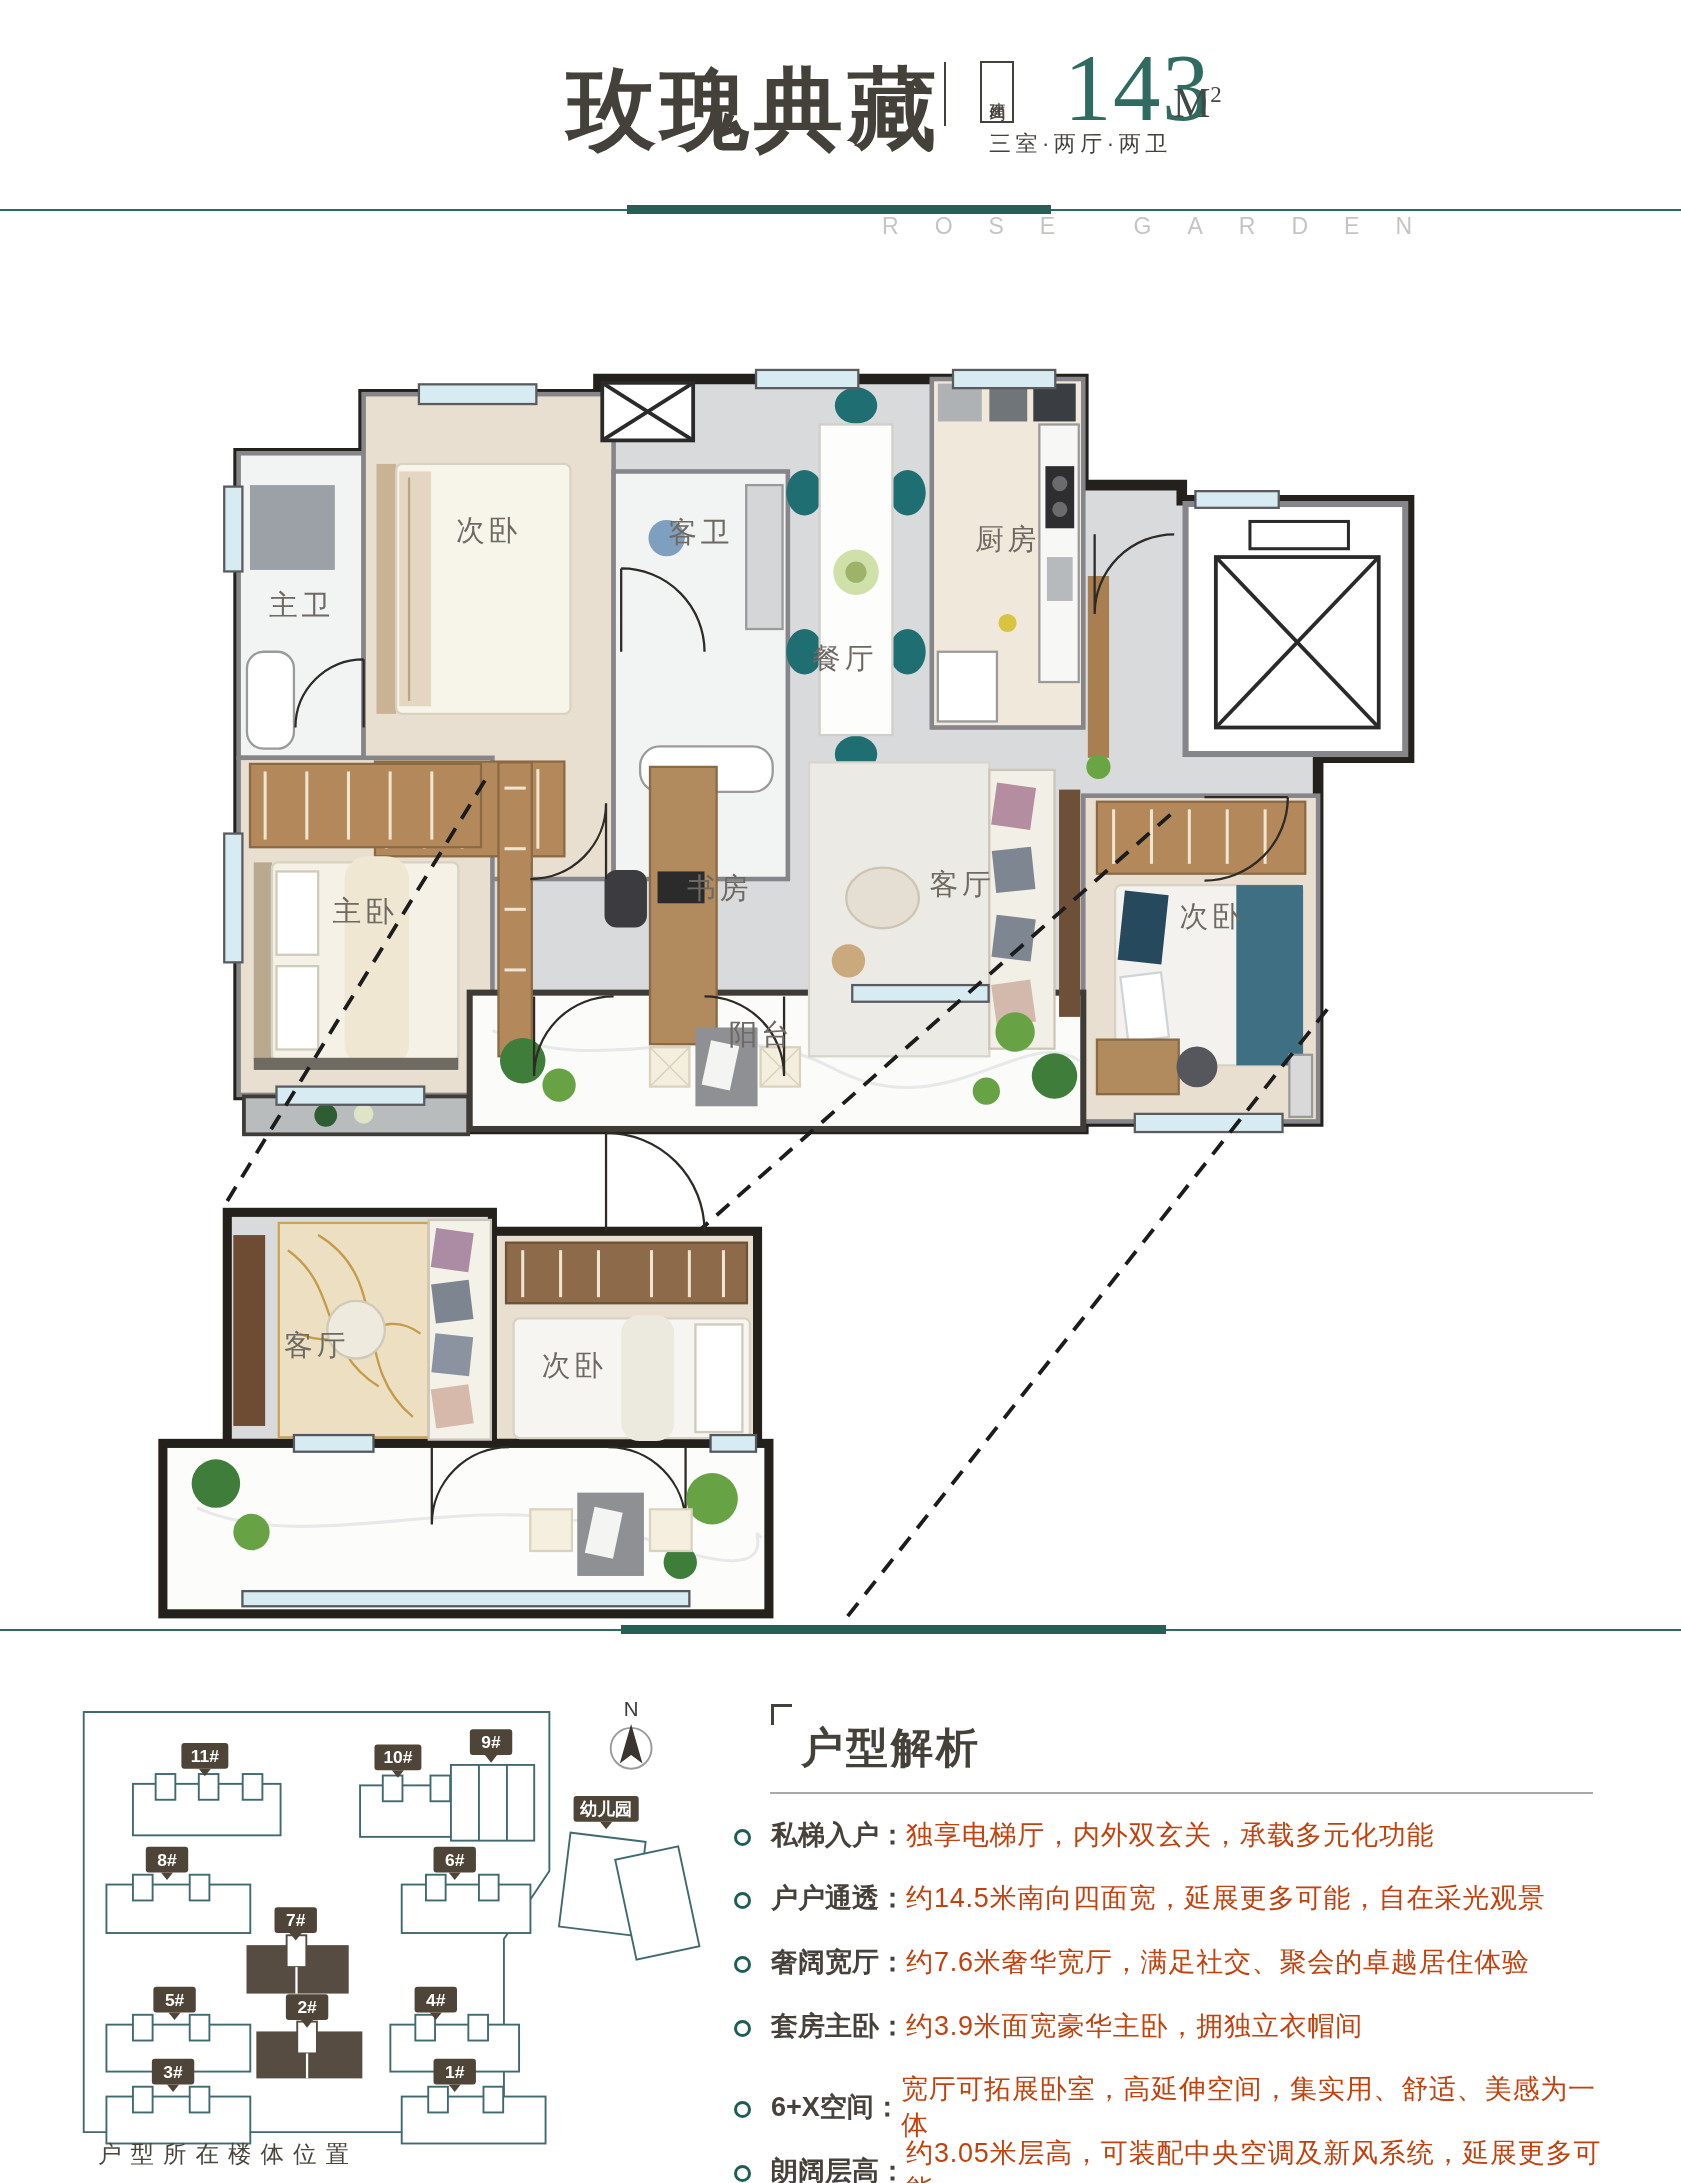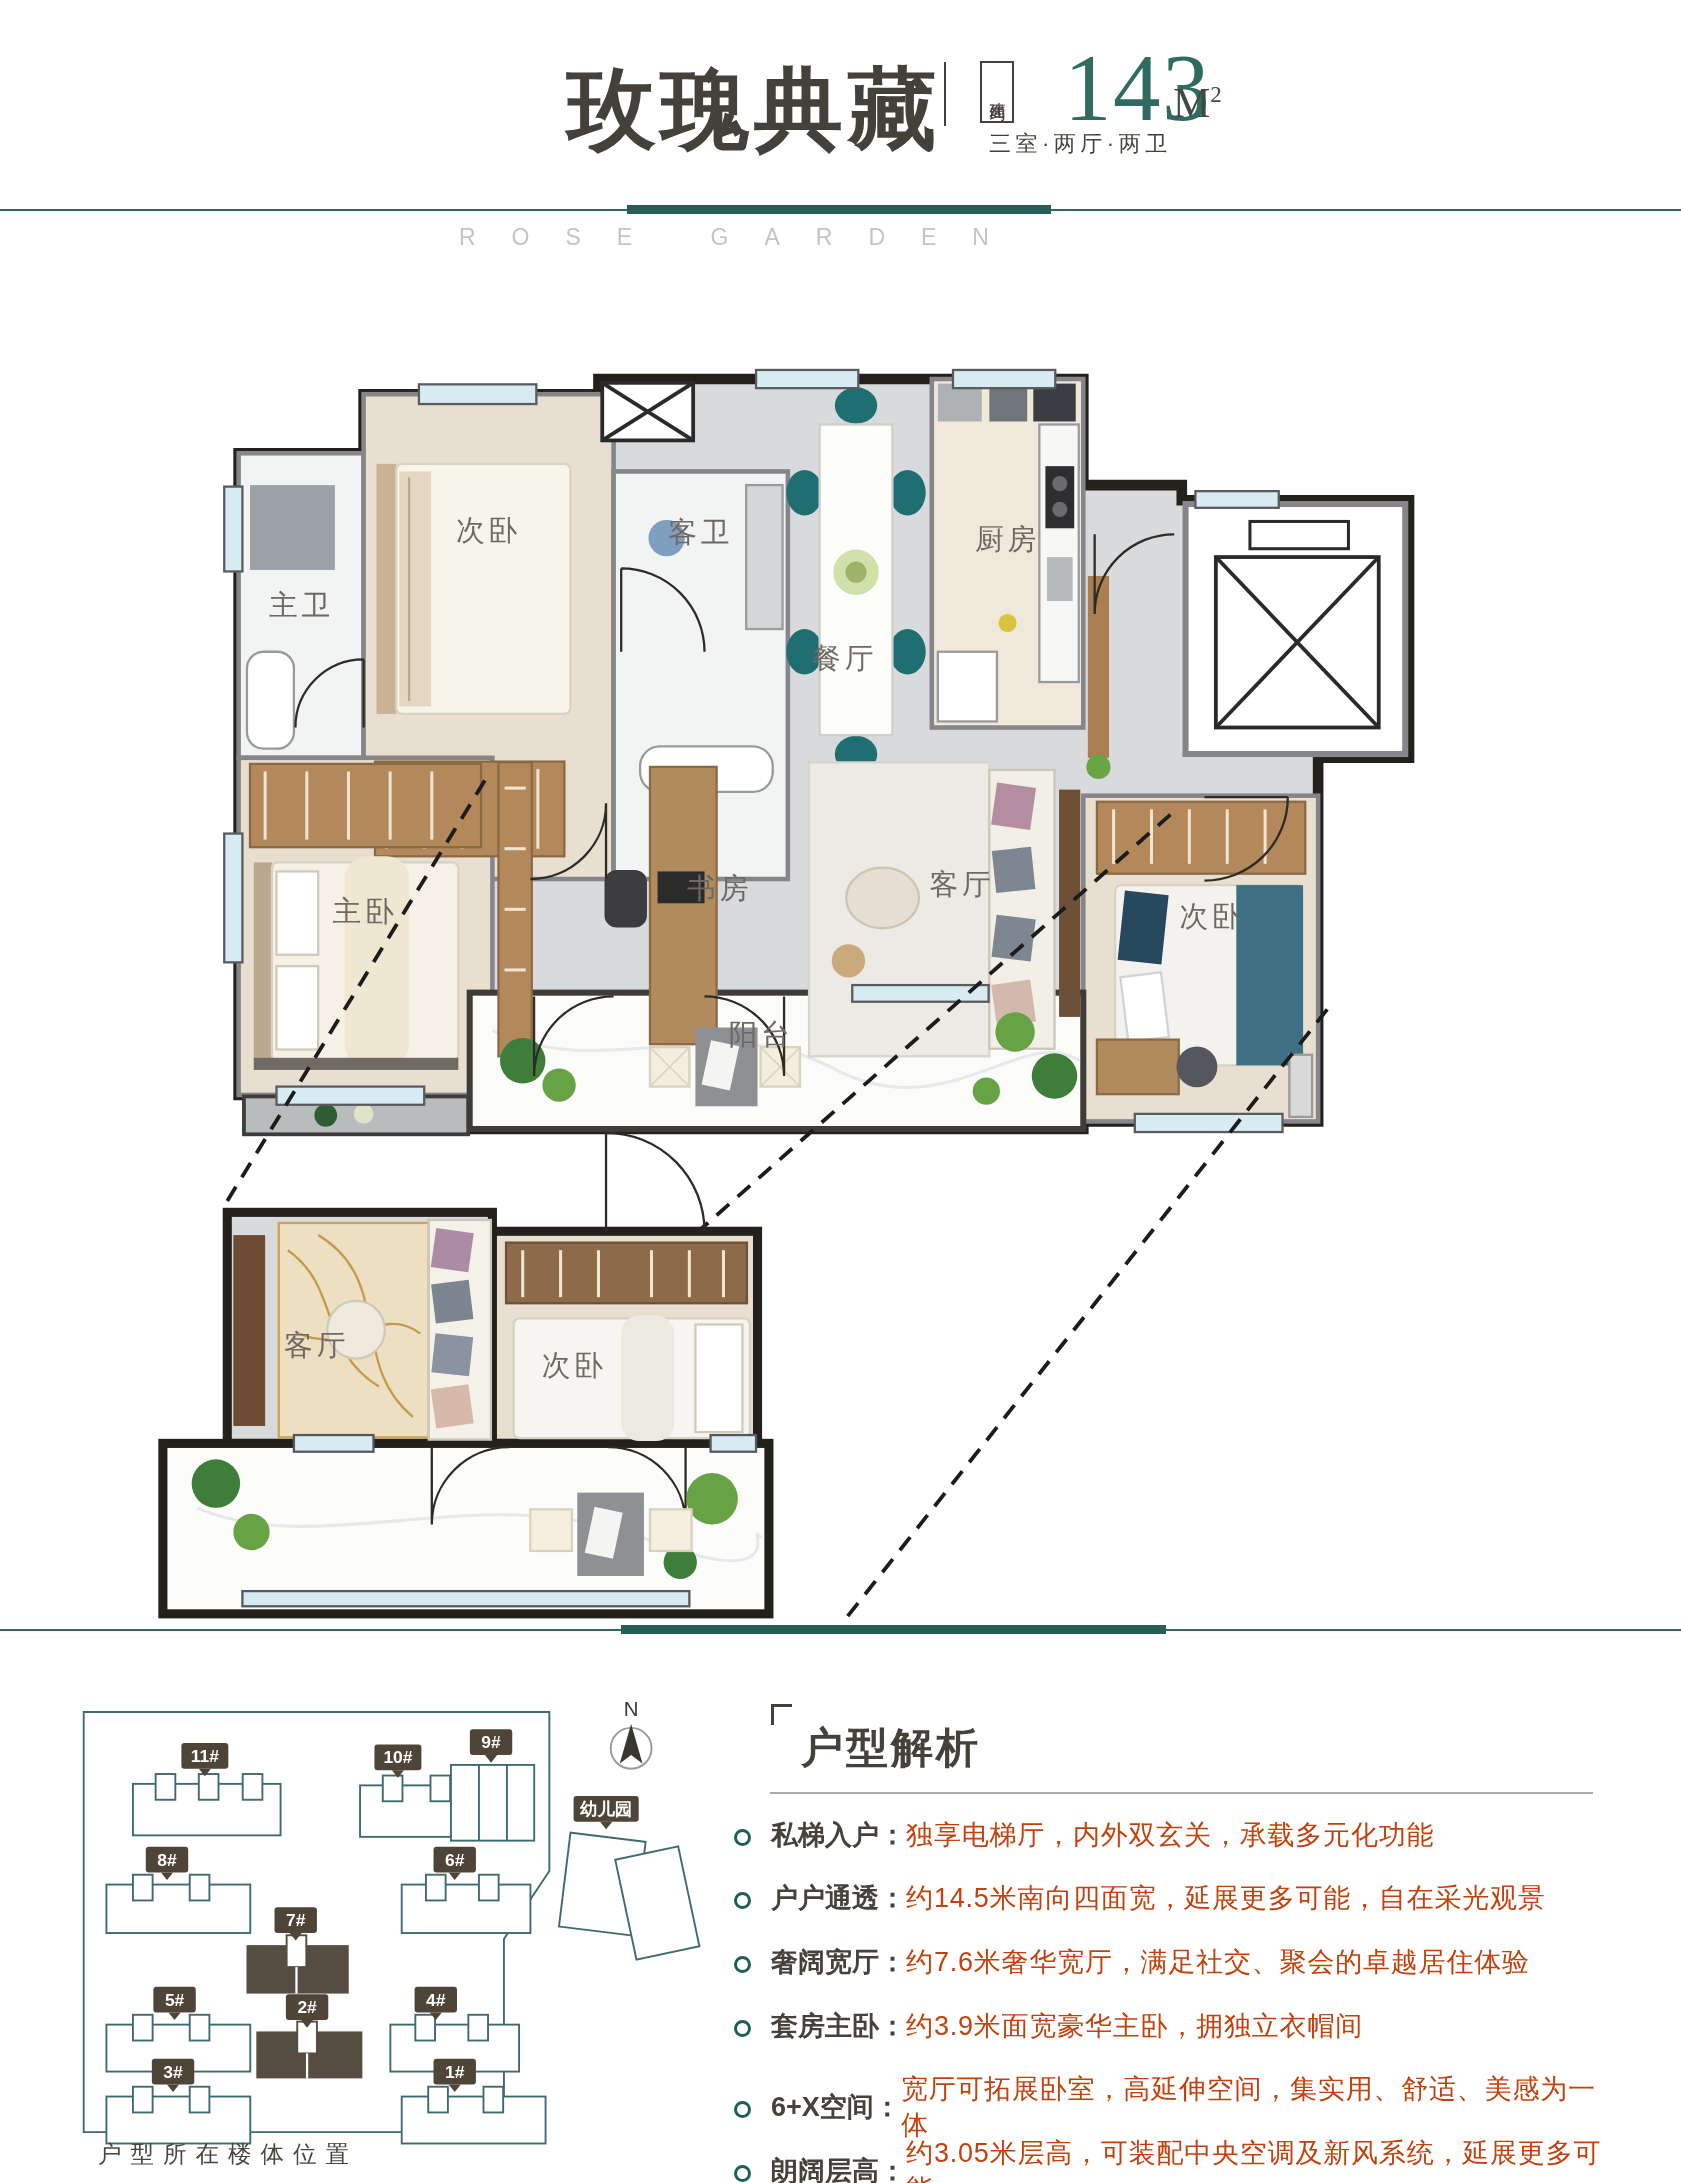--- a/index.html
+++ b/index.html
@@ -14,21 +14,21 @@
       font-size:16px;letter-spacing:2.3px;color:#44403a;}
   .area-num{position:absolute;left:1018px;top:33px;font-family:"Liberation Serif",serif;
       font-size:95px;color:#2f6b60;letter-spacing:1.5px;margin-left:46px;}
   .area-unit{position:absolute;left:1173px;top:79px;font-family:Liberation Serif, serif;
       font-size:42px;color:#3d4a45;}
   .area-unit sup{font-size:23px;}
   .layout-spec{position:absolute;left:989px;top:129px;font-size:22px;letter-spacing:4.5px;color:#44403a;text-align:center;}
   
   .rule{position:absolute;left:0;width:1681px;height:1.5px;background:#2e6a60;}
   .rule-thick{position:absolute;height:9px;background:#275e55;}
-  .watermark{position:absolute;left:0;top:224px;width:1448px;text-align:center;
+  .watermark{position:absolute;left:0;top:213px;width:1448px;text-align:right;
       font-size:23px;color:#c4c4c2;letter-spacing:36px;padding-left:36px;box-sizing:border-box;}
   
   svg text.room-label{font-family:"Liberation Sans",sans-serif;font-size:38px;fill:#6f6963;letter-spacing:5px;}
   svg text.tag-label{font-family:"Liberation Sans",sans-serif;font-size:23px;font-weight:700;fill:#ffffff;}
   svg text.compass-n{font-family:"Liberation Sans",sans-serif;font-size:27px;fill:#3a3a3a;}
   
   .site-caption{position:absolute;left:89px;top:2138px;font-size:23.5px;letter-spacing:9px;color:#4a453e;margin-left:9px;}
   
   .corner-bracket{position:absolute;left:771px;top:1704px;width:18px;height:18px;
       border-left:3.8px solid #44403a;border-top:3.8px solid #44403a;}

